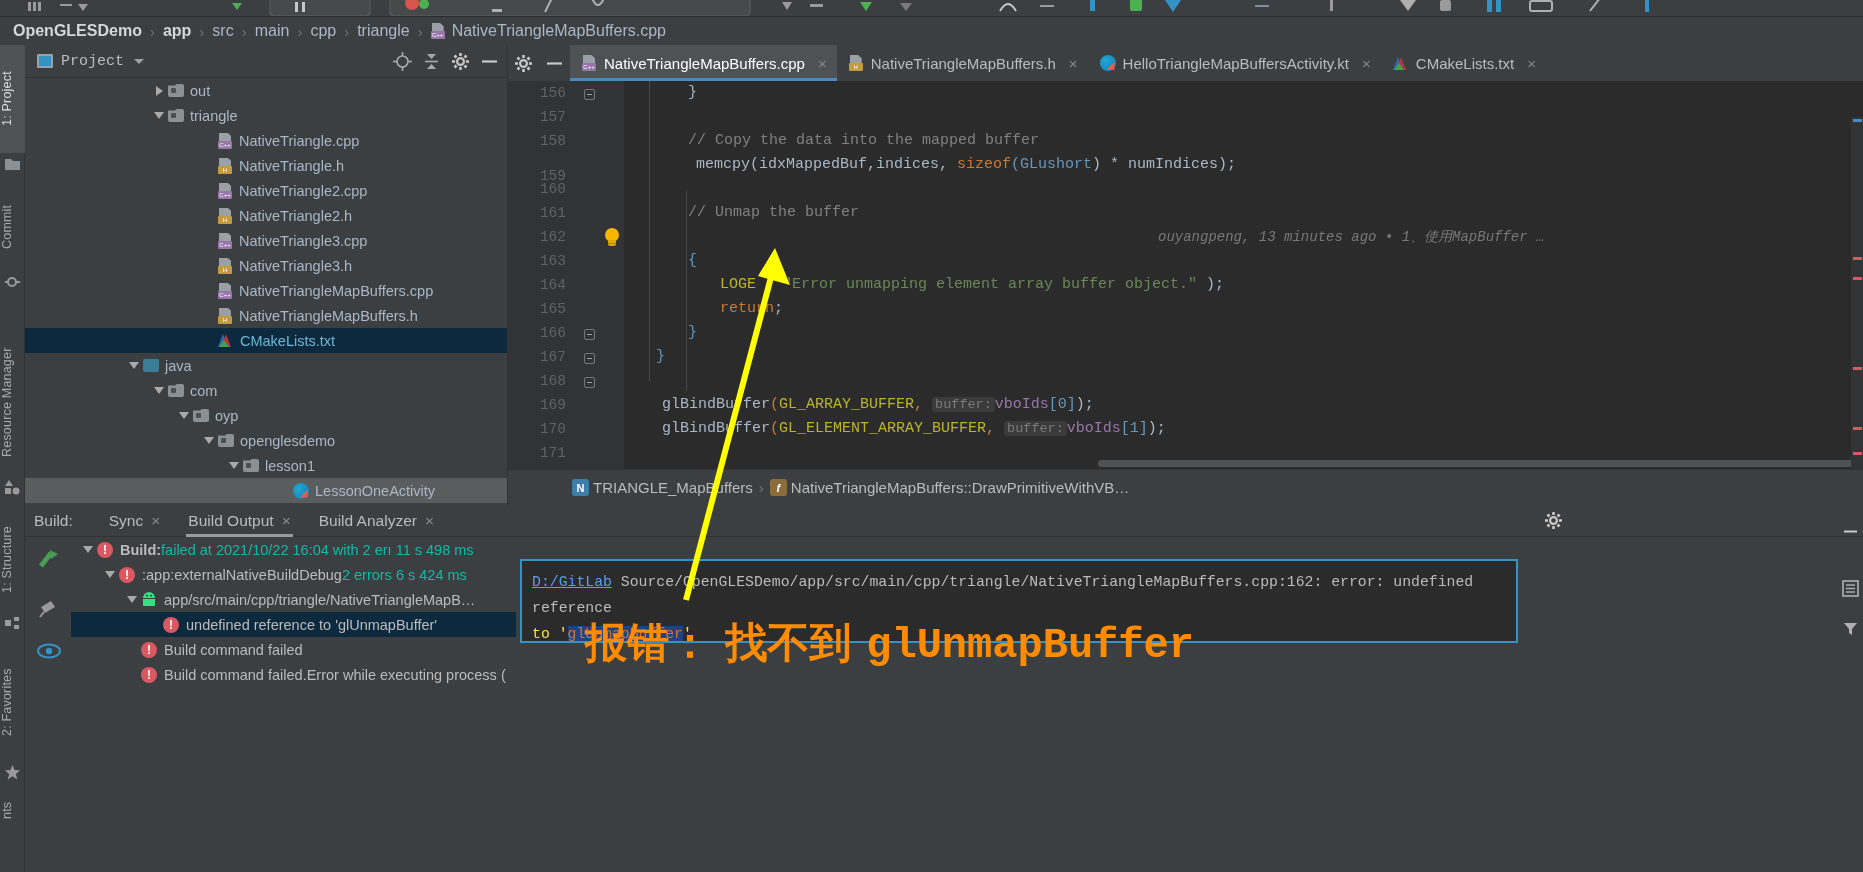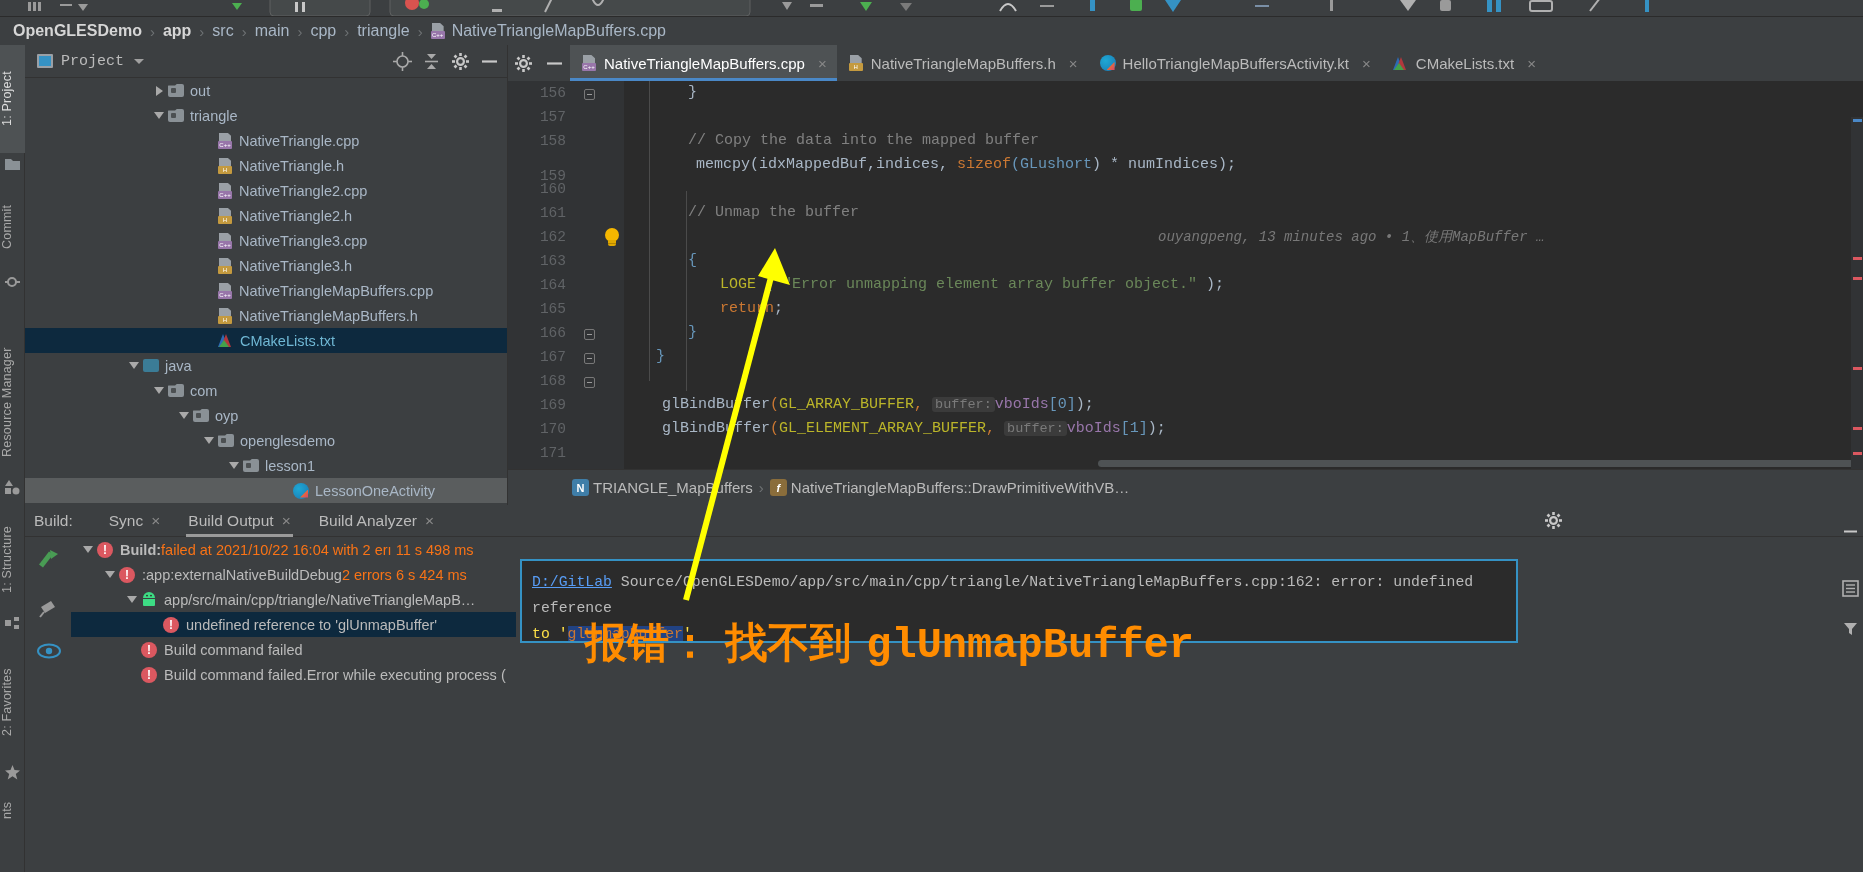--- a/index.html
+++ b/index.html
@@ -259,21 +259,21 @@
   .brow.sel { background: #0d293e; }
   .err-ico {
     width: 16px; height: 16px; border-radius: 50%; background: #db5860; position: relative;
     flex: 0 0 16px; margin-right: 7px;
   }
   .err-ico:before {
     content: "!"; position: absolute; inset: 0; color: #fff; font-size: 12px; font-weight: bold;
     display: flex; align-items: center; justify-content: center;
   }
   .btxt { color: #bbbbbb; }
-  .btxt.dim { color: #f97316; }
+  .btxt.dim { color: #14b8a6; }
   .btxt.b { font-weight: bold; }
 
   .msgbox {
     position: absolute; left: 495px; top: 22px; width: 998px; height: 84px;
     background: #2b2b2b; border: 2px solid #3592c4; padding: 8px 10px;
     font-family: "Liberation Mono", monospace; font-size: 14.8px; line-height: 26px;
     color: #bbbbbb; overflow: hidden;
   }
   .msg-link { color: #589df6; text-decoration: underline; }
   .msg-hl { background: #214283; color: #cc7832; }

